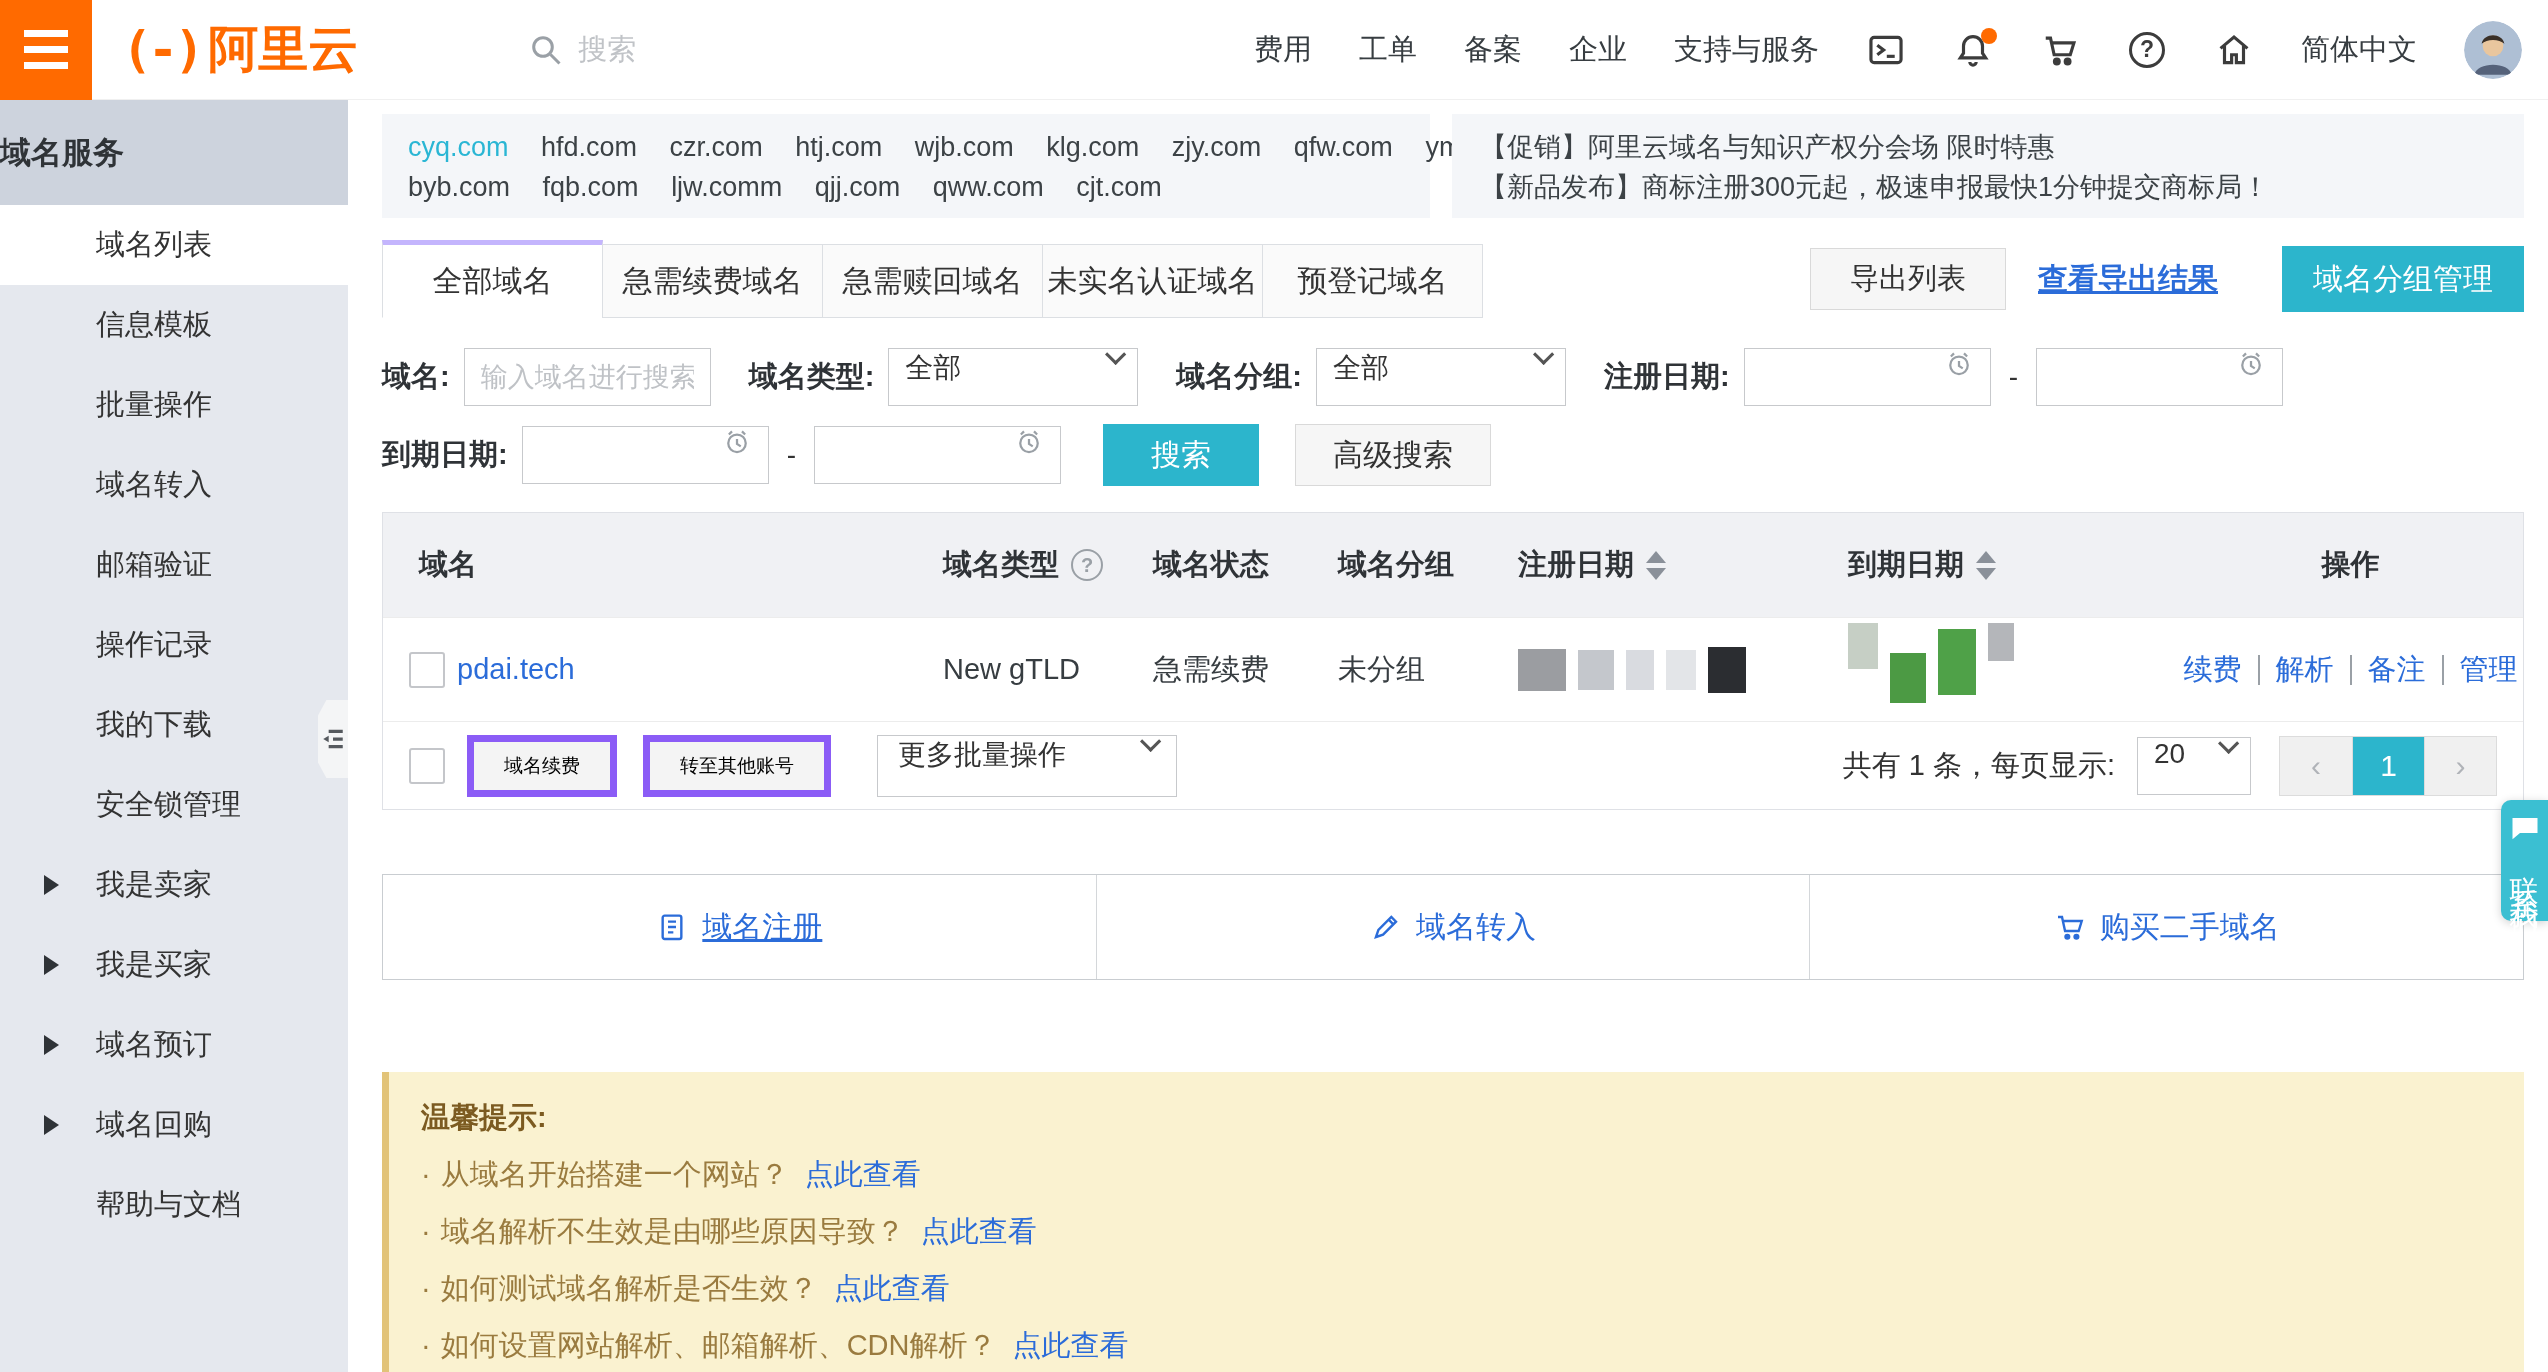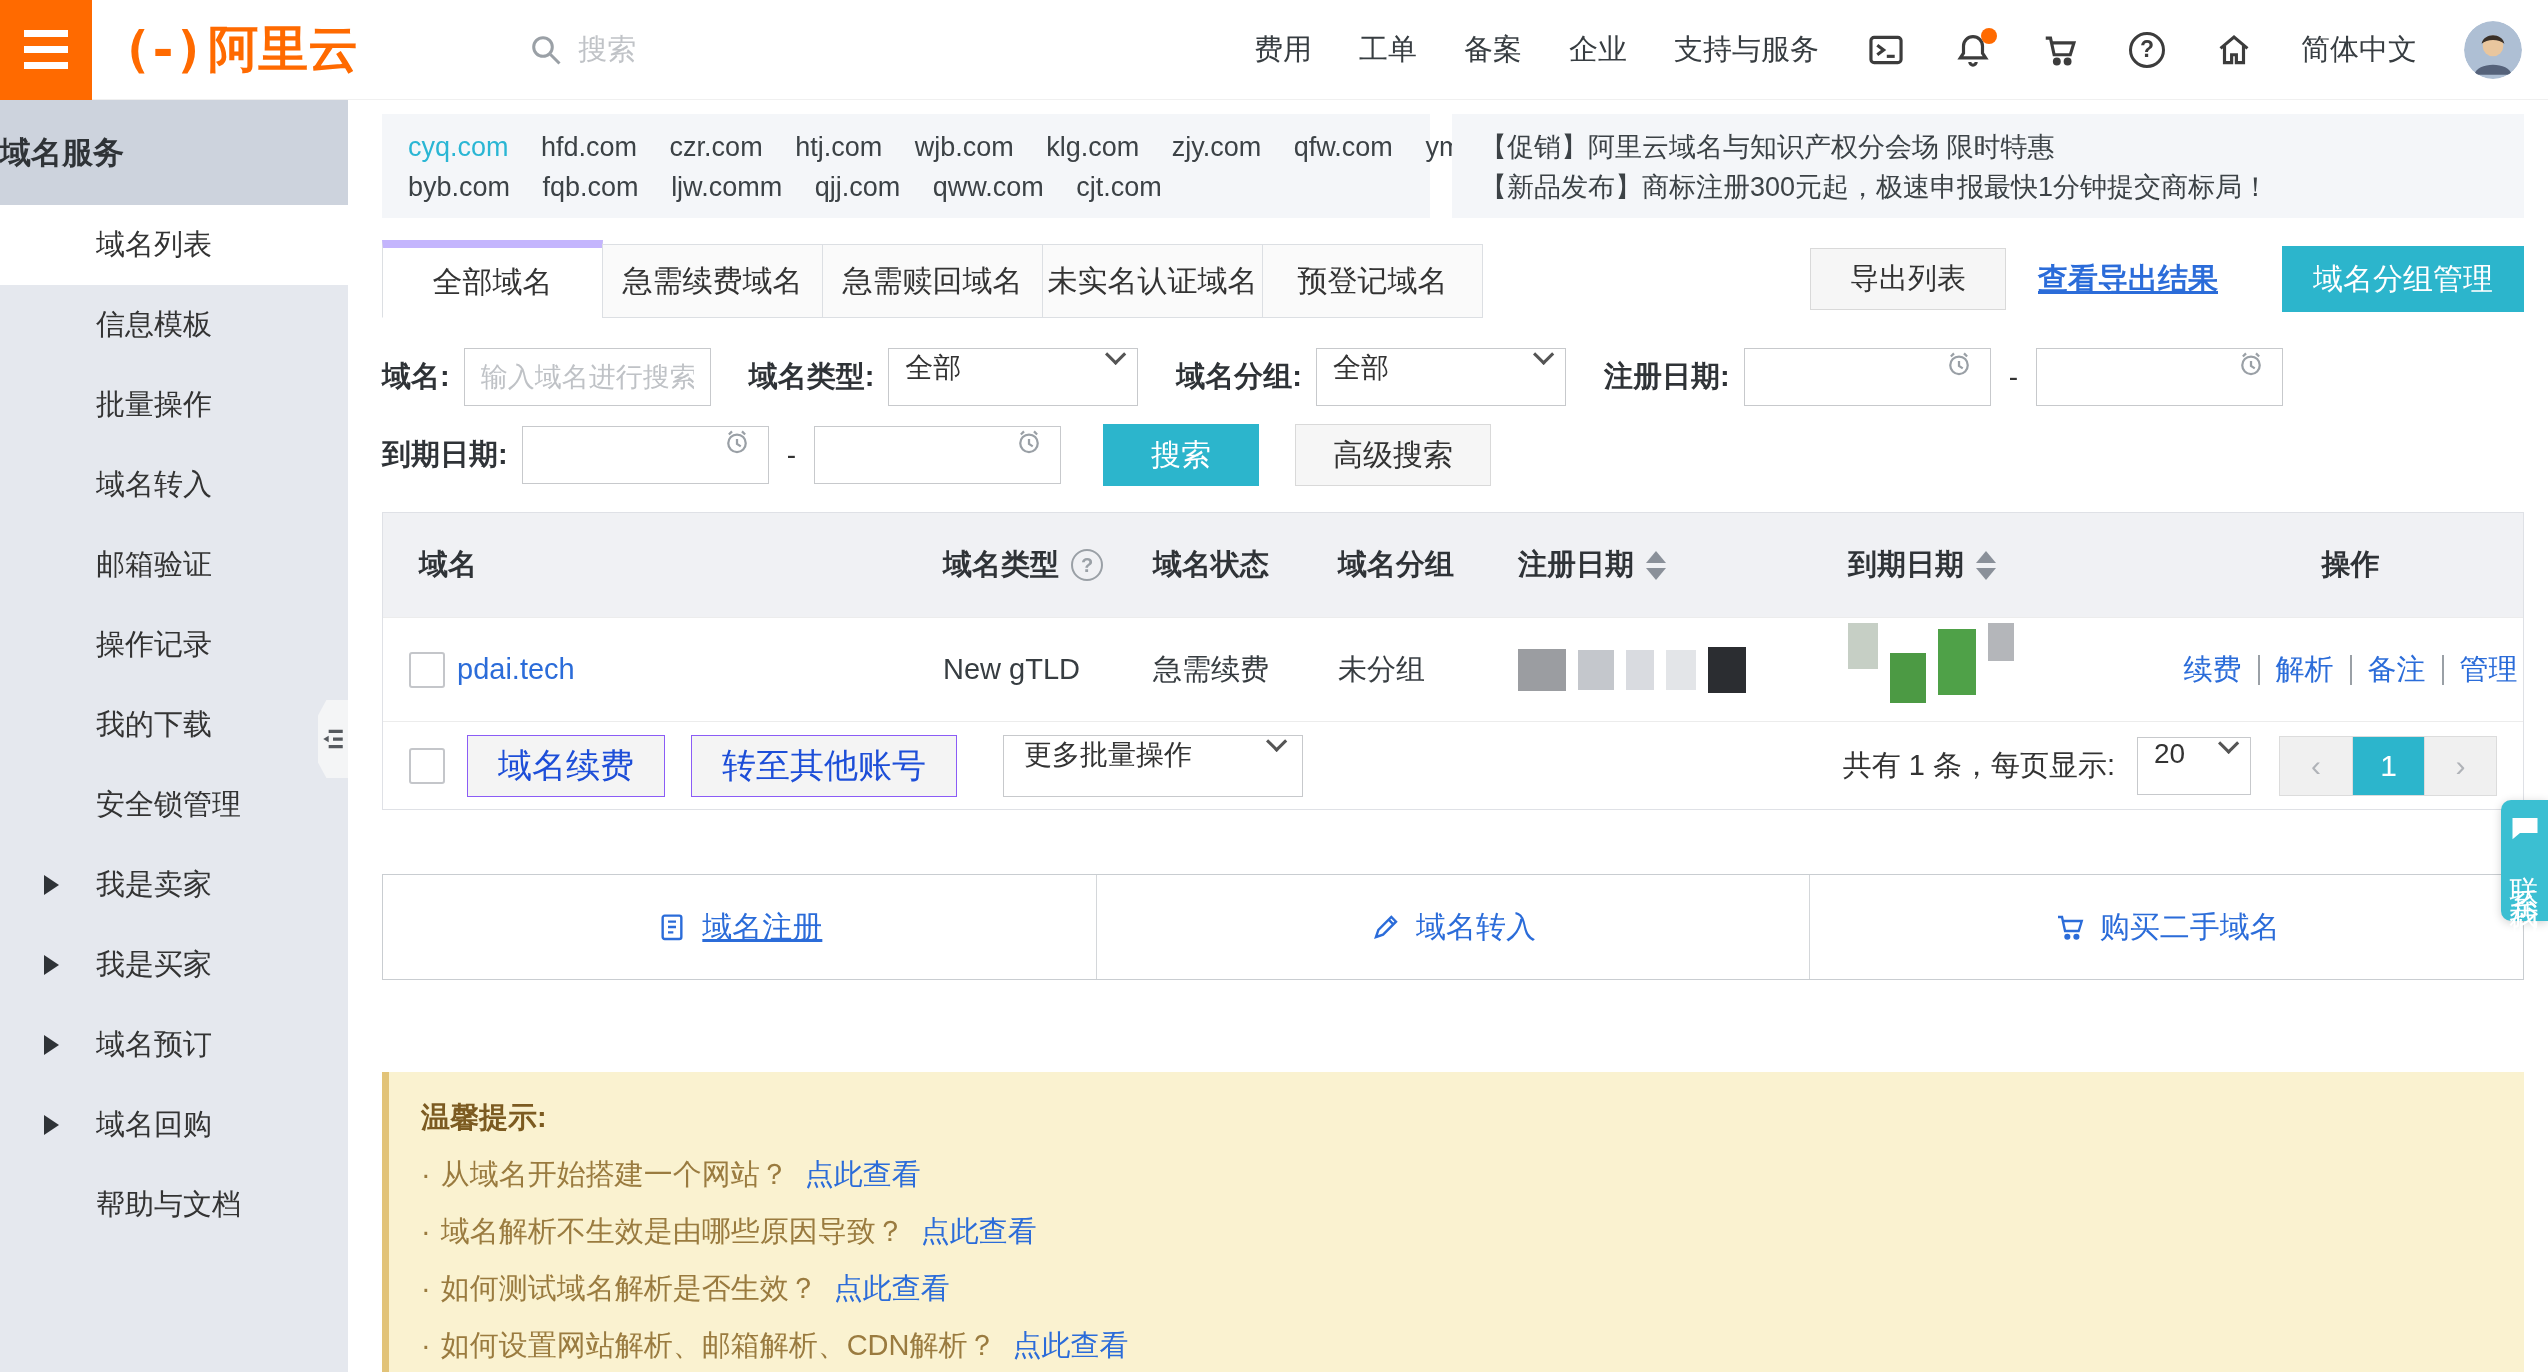--- a/index.html
+++ b/index.html
@@ -47,21 +47,21 @@
   .suggest-line span { margin-right:25px; cursor:pointer; }
   .suggest-line .hl { color:#2ab6d4; }
   .promo-box { flex:1; height:104px; background:#f4f6f9; padding:13px 28px; }
   .promo-box div { font-size:27px; color:#3c4246; line-height:40px; white-space:nowrap; cursor:pointer; }
 
   
   .tabs-row { display:flex; align-items:flex-end; margin-top:22px; height:78px; }
   .tab { width:221px; height:74px; background:#fafafa; border:1px solid #dcdfe3; margin-left:-1px;
     display:flex; align-items:center; justify-content:center; font-size:30px; color:#333; cursor:pointer; }
   .tab:first-child { margin-left:0; }
-  .tab.active { height:78px; background:#fff; border-top:8px solid #c4b5fd; border-bottom-color:#fff; font-weight:400; }
+  .tab.active { height:78px; background:#fff; border-top:5px solid #c4b5fd; border-bottom-color:#fff; font-weight:400; }
   .tabs-actions { margin-left:auto; display:flex; align-items:center; gap:32px; padding-bottom:6px; }
   .btn { display:flex; align-items:center; justify-content:center; cursor:pointer; white-space:nowrap;margin-left:32px; }
   .btn-export { width:196px; height:62px; background:#f6f6f6; border:1px solid #d9d9d9; font-size:29px; color:#333; }
   .link-view { color:#2b6cd9; font-size:30px; font-weight:600; text-decoration:underline; cursor:pointer; }
   .btn-teal { background:#2cb5cc; color:#fff; border:none; }
   .btn-groupmanage { width:242px; height:66px; font-size:30px; }
 
   
   .filter-row { display:flex; align-items:center; margin-top:30px; }
   .filter-row + .filter-row { margin-top:18px; }
@@ -109,21 +109,21 @@
   .rd-c { width:28px; height:40px; background:#d9dbe0; }
   .rd-d { width:30px; height:40px; background:#e3e5e8; }
   .rd-e { width:38px; height:46px; background:#2b2d31; }
   .rd-f { width:30px; height:46px; background:#c6cfc5; transform:translateY(-24px); }
   .rd-g { width:36px; height:50px; background:#4c9a44; transform:translateY(8px); }
   .rd-h { width:38px; height:66px; background:#4fa148; transform:translateY(-8px); }
   .rd-i { width:26px; height:38px; background:#b4b6ba; transform:translateY(-28px); }
 
   
   .batchbar { display:flex; align-items:center; height:88px; border-top:1px solid #ececec; padding:0 26px; }
-  .btn-gray { height:62px; background:#f4f4f4; border:1px solid #8b5cf6; font-size:34px; color:#1d4ed8; padding:0 30px; }
+  .btn-gray { height:62px; background:#f4f4f4; border:7px solid #8b5cf6; font-size:19px; color:#000000; padding:0 30px; }
   .ml22 { margin-left:22px; } .ml26 { margin-left:26px; }
   .sel-more { width:300px; height:62px; margin-left:46px; padding:0 20px; }
   .pager-zone { margin-left:auto; display:flex; align-items:center; }
   .summary { font-size:29px; color:#333; white-space:nowrap; }
   .sel-size { width:114px; height:58px; margin-left:22px; }
   .pager { display:flex; margin-left:28px; border:1px solid #dcdcdc; }
   .pg { width:72px; height:58px; display:flex; align-items:center; justify-content:center;
     background:#f0f0f0; color:#b0b3b8; font-size:30px; cursor:pointer; }
   .pg + .pg { border-left:1px solid #dcdcdc; }
   .pg.active { background:#2cb5cc; color:#fff; }

